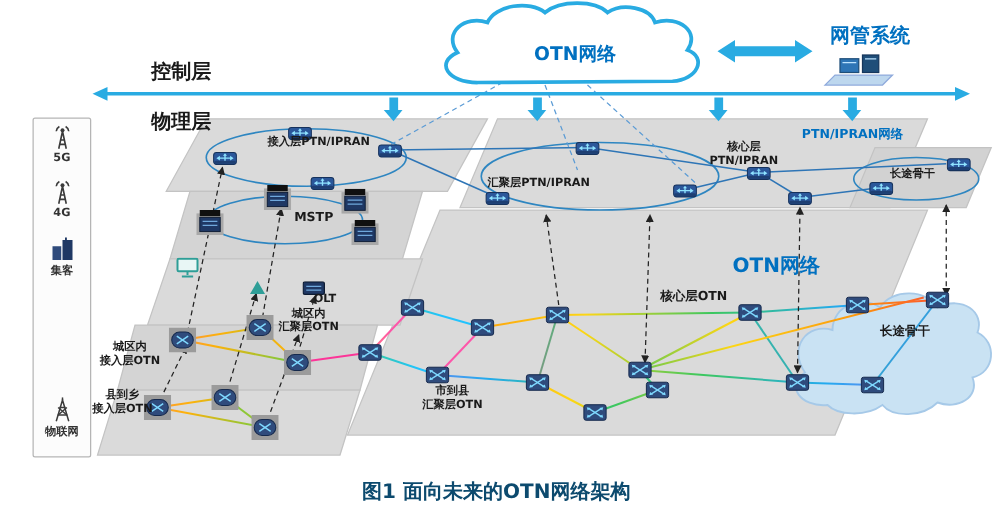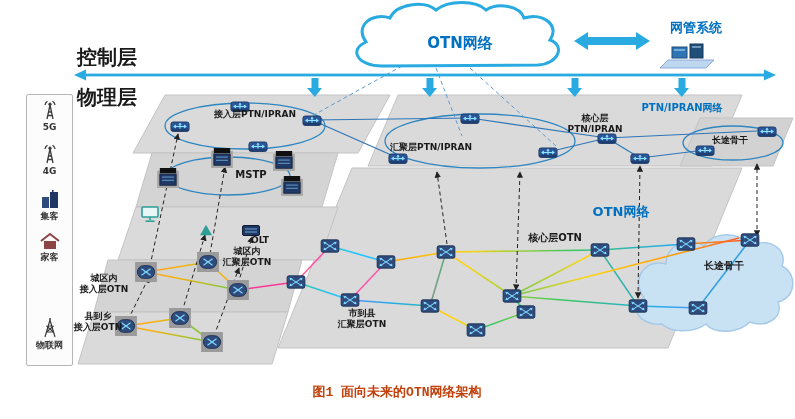--- a/index.html
+++ b/index.html
@@ -2,23 +2,23 @@
 <html><head>
 <meta charset="utf-8">
 <style>
   html,body{margin:0;padding:0;background:#ffffff;}
   .stage{position:relative;width:795px;height:419px;background:#fff;overflow:hidden;
          font-family:"DejaVu Sans","Liberation Sans",sans-serif;}
   svg.base{position:absolute;left:0;top:0;}
   .lbl{position:absolute;transform:translate(-50%,-50%);white-space:pre-line;text-align:center;
        font-weight:bold;color:#1a1a1a;line-height:1.2;pointer-events:none;}
   .s9{font-size:9px;text-align:center;}  .s10{font-size:10px;padding-left:44px;}
-  .s12{font-size:13px;} .s14{font-size:20px;} .s15{font-size:15px;}
+  .s12{font-size:16px;} .s14{font-size:16px;margin-left:38px;} .s15{font-size:15px;}
   .blue{color:#0070C0;}
-  .red{color:#c2410c;font-family:Liberation Mono, monospace;}
+  .red{color:#0c4a6e;}
   .sidebar{position:absolute;left:26px;top:94px;width:45px;height:270px;border:1px solid #b5b5b5;
            border-radius:2px;background:#fcfcfc;}
   .sb-item{position:absolute;left:0;width:45px;display:flex;flex-direction:column;align-items:center;}
   .sb-label{font-size:9px;font-weight:bold;color:#333;margin-top:1px;}
 </style>
 </head>
 <body>
 
 <div class="stage">
 
@@ -308,27 +308,20 @@
     <div class="sb-label">4G</div>
   </div>
   <div class="sb-item" style="top:94px">
     <svg width="22" height="20" viewBox="0 0 22 20">
       <rect x="3" y="8" width="7" height="11" fill="#2F4B7C"></rect>
       <rect x="11" y="3" width="8" height="16" fill="#1F3864"></rect>
       <rect x="13" y="1" width="1.5" height="3" fill="#1F3864"></rect>
     </svg>
     <div class="sb-label">集客</div>
   </div>
-  <div class="sb-item" style="top:138px">
-    <svg width="22" height="17" viewBox="0 0 22 17">
-      <path d="M2,8 L11,1 L20,8" fill="none" stroke="#8C4646" stroke-width="2"></path>
-      <rect x="5" y="8" width="12" height="8" fill="#8C4646"></rect>
-    </svg>
-    <div class="sb-label">家客</div>
-  </div>
   <div class="sb-item" style="top:222px">
     <svg width="22" height="21" viewBox="0 0 22 21">
       <g stroke="#3B3B3B" stroke-width="1.2" fill="none">
         <path d="M6,20 L11,3 L16,20"></path>
         <path d="M7.5,15 L14.5,9 M14.5,15 L7.5,9"></path>
         <path d="M8.5,9 h5 M7.2,15 h7.6"></path>
         <path d="M11,3 V1"></path>
       </g>
     </svg>
     <div class="sb-label">物联网</div>

